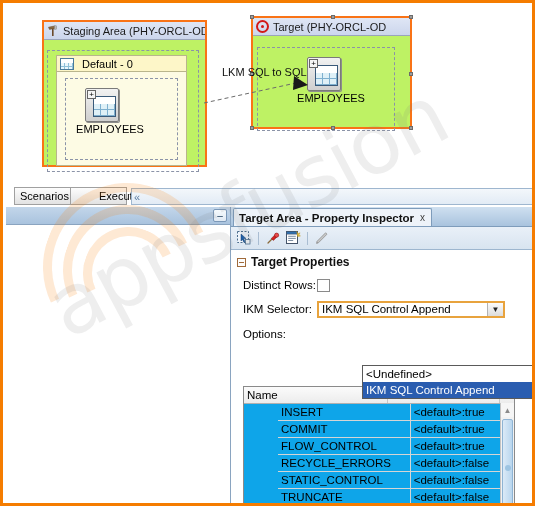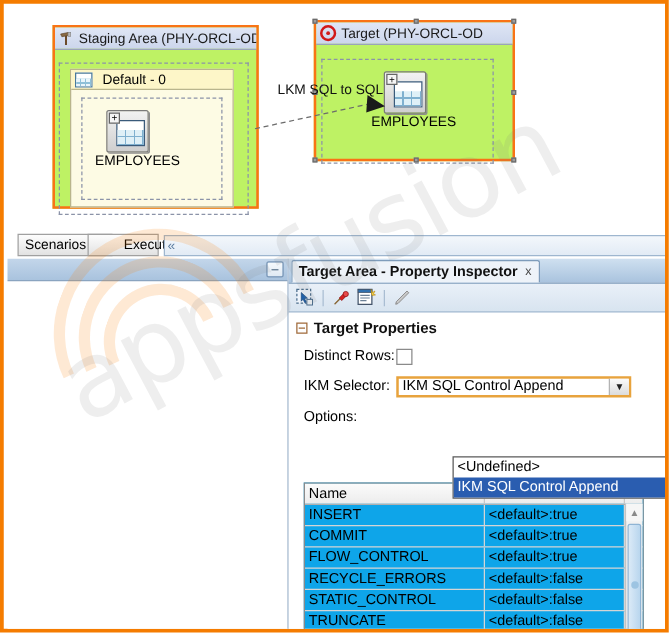--- a/index.html
+++ b/index.html
@@ -392,20 +392,21 @@
     box-sizing: border-box;
   }
   #opt-table .th.c1 { width: 144px; }
   #opt-table .th.c2 { width: 112px; }
   #opt-table .th.c3 { width: 14px; border-right:none; }
   #opt-table .trow {
     display:flex;
     height: 16px;
     border-bottom: 1px solid #d5d5d5;
     font-size: 11.5px;
+    margin-left: 34px;
   }
   #opt-table .trow .td {
     display:flex;align-items:center;
     padding-left: 3px;
     border-right: 1px solid #d5d5d5;
     box-sizing: border-box;
     white-space: nowrap;
     overflow: hidden;
   }
   #opt-table .td.c1 { width: 144px; }

